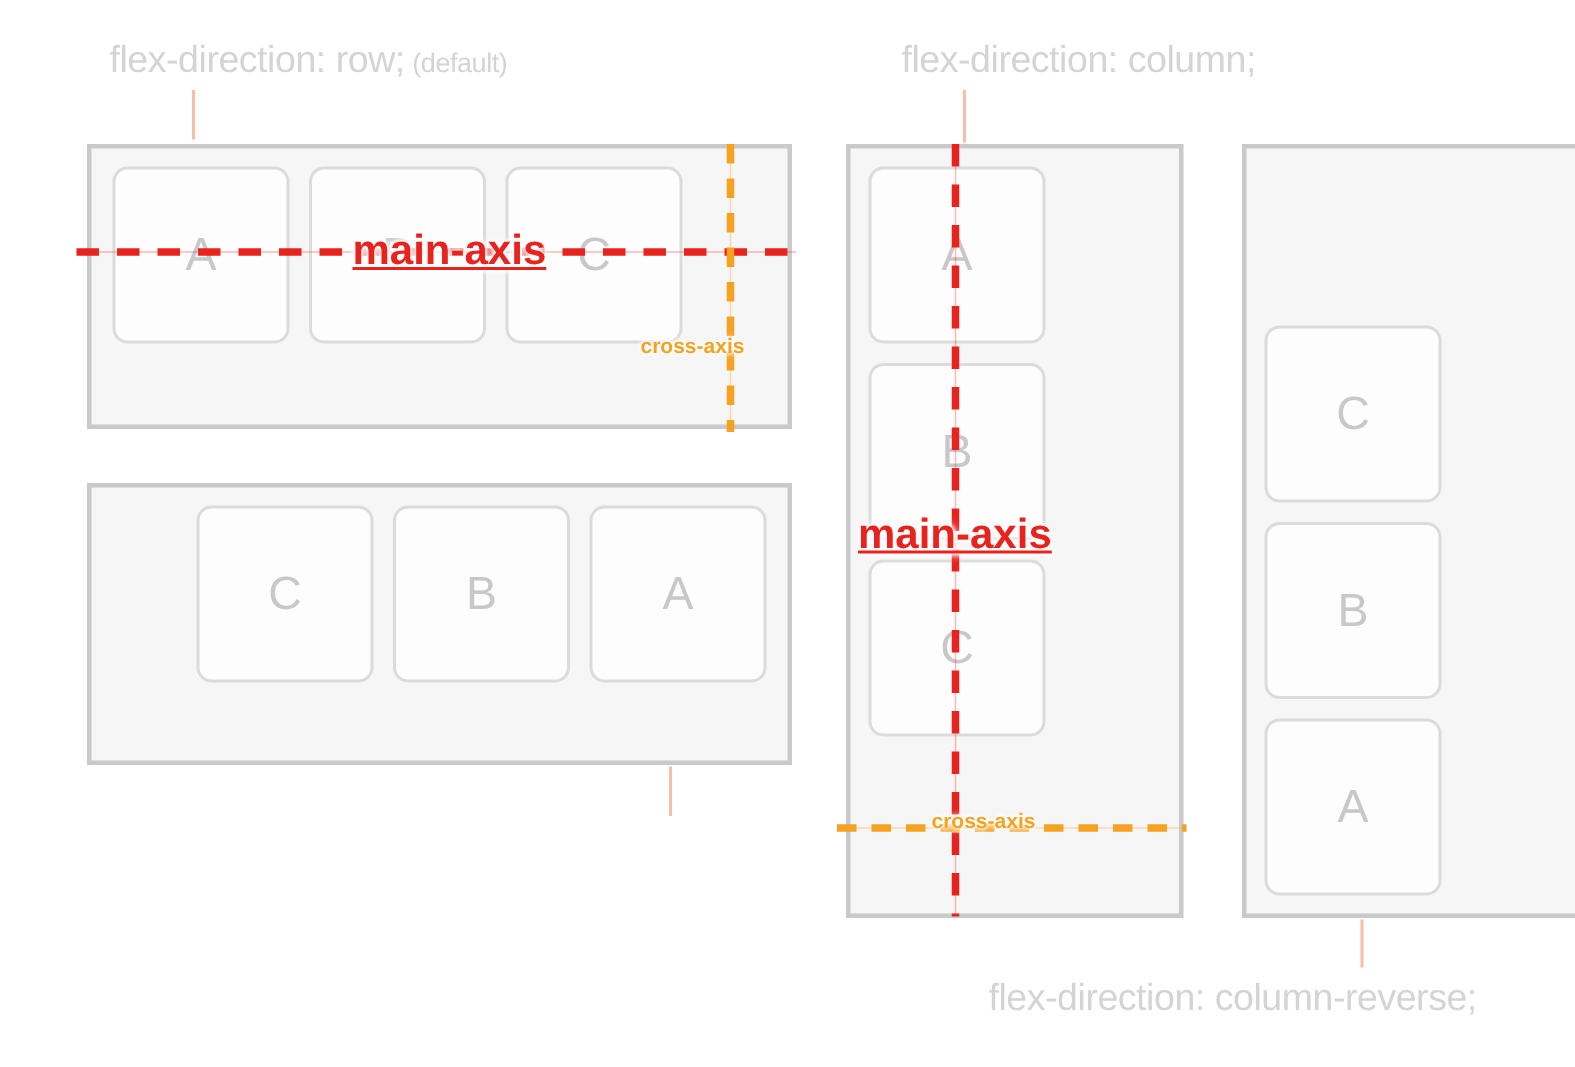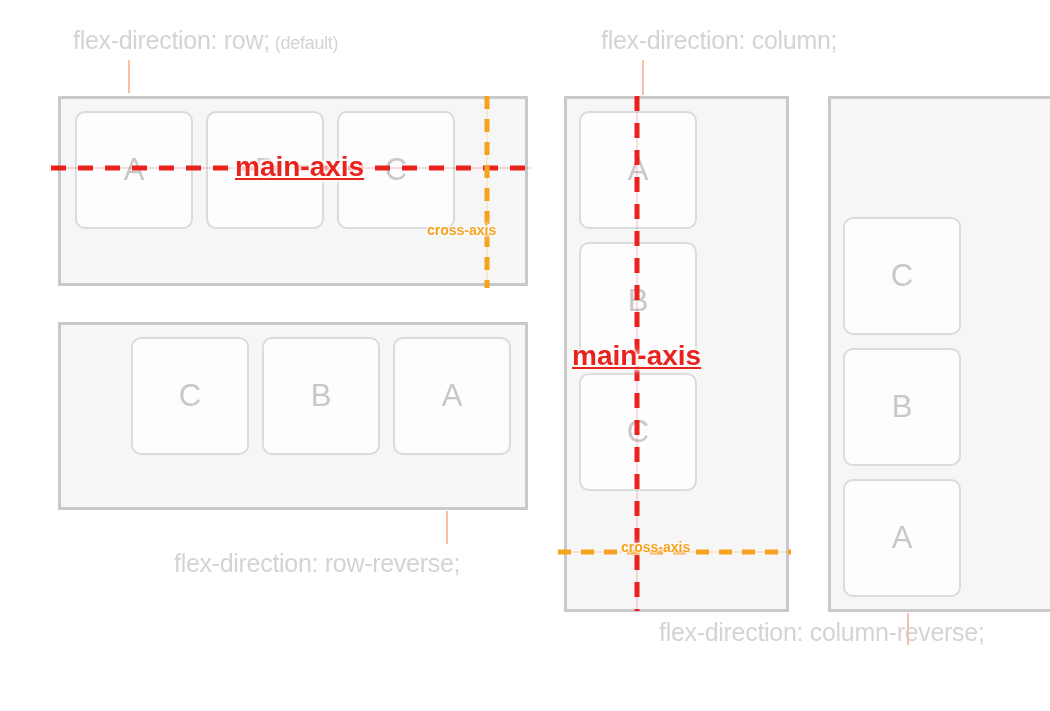--- a/index.html
+++ b/index.html
@@ -57,24 +57,21 @@
 <body>
 
 <div class="canvas">
 
   <div class="caption" style="left:42px;top:26px">
     <span>flex-direction: row;</span><span class="note">(default)</span>
   </div>
   <div class="caption" style="left:570px;top:26px">
     <span>flex-direction: column;</span>
   </div>
-  <div class="caption" style="left:143px;top:549px">
-    <span>flex-direction: row-reverse;</span>
-  </div>
-  <div class="caption" style="left:628px;top:618px">
+  <div class="caption" style="left:628px;top:651px">
     <span>flex-direction: column-reverse;</span>
   </div>
 
   <div class="connector" style="left:97px;top:60px;height:33px"></div>
   <div class="connector" style="left:611px;top:60px;height:35px"></div>
   <div class="connector" style="left:415px;top:511px;height:33px"></div>
   <div class="connector" style="left:876px;top:613px;height:32px"></div>
 
   <div class="flexbox box-row">
     <div class="item">A</div>

